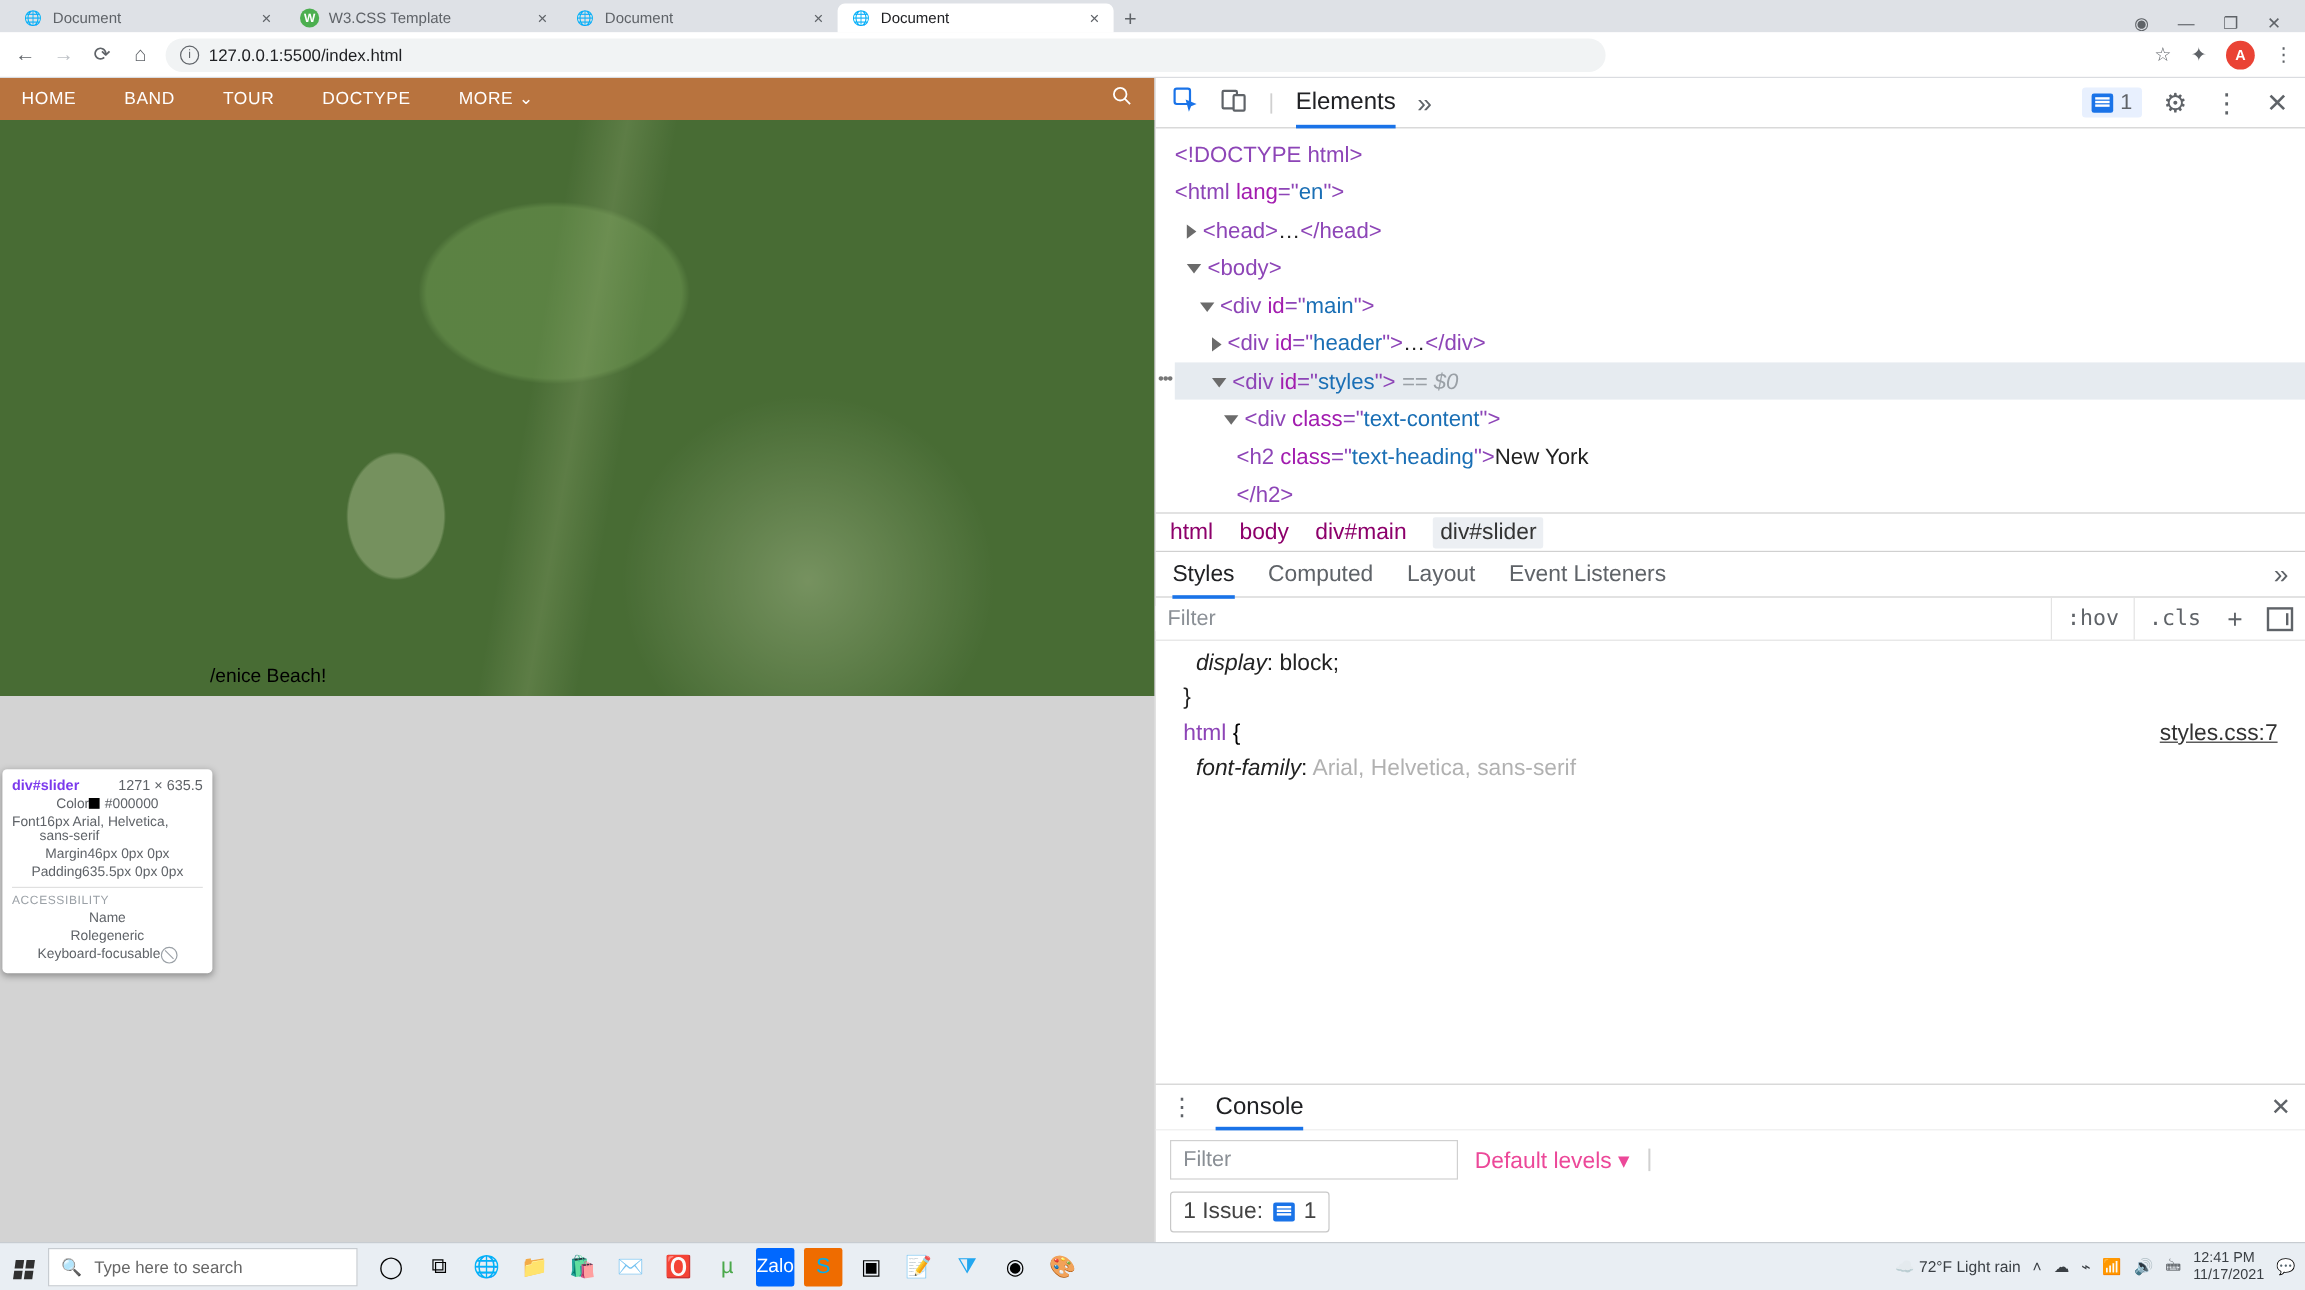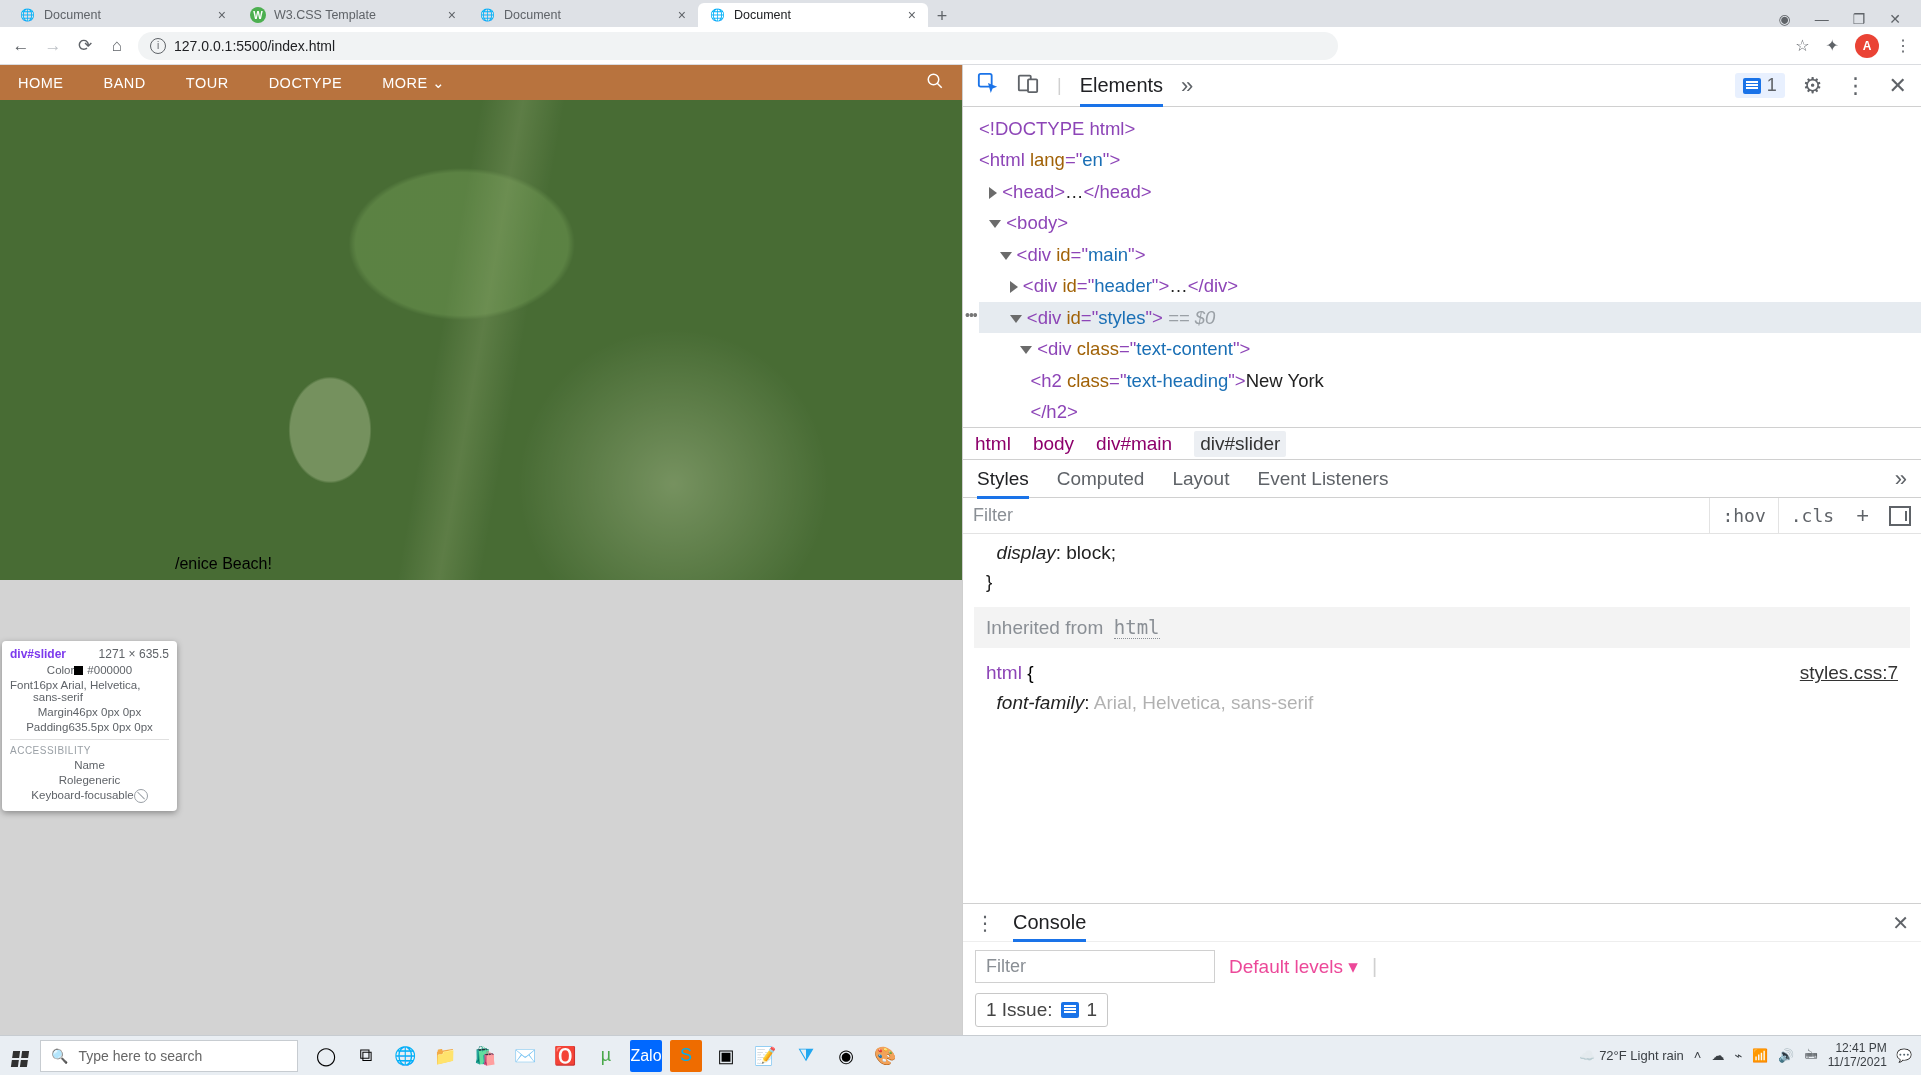--- a/index.html
+++ b/index.html
@@ -61,21 +61,21 @@
 .dt-tabs .t.active::after { content: ""; position: absolute; left: 0; right: 0; bottom: -10px; height: 3px; background: #1a73e8; }
 .dt-tabs .issues { margin-left: auto; background: #e8f0fe; border-radius: 3px; padding: 2px 8px; display: flex; align-items: center; gap: 6px; }
 .issue-icon { width: 18px; height: 16px; background: #1a73e8; border-radius: 2px; position: relative; display: inline-block; }
 .issue-icon::after { content: ""; position: absolute; left: 3px; top: 3px; right: 3px; height: 2px; background: #fff; box-shadow: 0 3px 0 #fff, 0 6px 0 #fff; }
 .dt-tabs .right-icons { display: flex; gap: 22px; font-size: 22px; }
 
 .dt-dom { flex: 0 0 320px; overflow: hidden; font-family: Menlo, Consolas, monospace; font-size: 18.5px; line-height: 1.7; padding: 6px 0 0 16px; }
 .dt-dom .ln { white-space: pre; }
 .tok-punc { color: #8d45b7; }
 .tok-tag { color: #8d45b7; }
-.tok-attr { color: #a16207; }
+.tok-attr { color: #a21caf; }
 .tok-str { color: #1a6fb5; }
 .tok-txt { color: #222; }
 .tri { display: inline-block; width: 0; height: 0; vertical-align: middle; margin-right: 5px; }
 .tri.right { border-top: 6px solid transparent; border-bottom: 6px solid transparent; border-left: 8px solid #6b6b6b; }
 .tri.down { border-left: 6px solid transparent; border-right: 6px solid transparent; border-top: 8px solid #6b6b6b; }
 .dom-sel { background: #e6ebf0; position: relative; }
 .dom-sel::before { content: "•••"; position: absolute; left: -14px; top: 2px; font-size: 14px; color: #777; letter-spacing: -1px; }
 .eq0 { color: #9aa0a6; font-style: italic; }
 
 .dt-crumbs { border-top: 1px solid #d0d0d0; border-bottom: 1px solid #d0d0d0; height: 33px; display: flex; align-items: center; gap: 22px; padding: 0 12px; font-size: 19px; color: #5f6368; }
@@ -117,21 +117,21 @@
 .dt-console-body .levels { font-size: 19px; color: #ec4899; }
 .dt-console-body .issuebtn { margin-top: 10px; border: 1px solid #c8c8c8; border-radius: 3px; padding: 5px 10px; display: inline-flex; align-items: center; gap: 8px; font-size: 19px; color: #444; }
 
 
 .taskbar { position: absolute; bottom: 0; left: 0; right: 0; height: 40px; background: #e9eef3; border-top: 1px solid #c7ccd1; display: flex; align-items: center; }
 .taskbar .start { width: 40px; text-align: center; font-size: 16px; }
 .taskbar .search { display: flex; align-items: center; gap: 10px; background: #fff; height: 32px; width: 258px; border: 1px solid #c7ccd1; padding: 0 10px; color: #666; font-size: 14px; }
 .taskbar .tray { display: flex; align-items: center; gap: 8px; margin-left: 12px; }
 .taskbar .tray .app { width: 32px; height: 32px; display: inline-flex; align-items: center; justify-content: center; font-size: 18px; border-radius: 2px; }
 .taskbar .right { margin-left: auto; display: flex; align-items: center; gap: 10px; padding-right: 8px; color: #3a3f44; font-size: 13px; }
-.taskbar .clock { text-align: right; font-size: 12px; line-height: 1.15; }
+.taskbar .clock { text-align: left; font-size: 12px; line-height: 1.15; }
 .winlogo { display: inline-grid; grid-template-columns: 1fr 1fr; grid-template-rows: 1fr 1fr; gap: 1.5px; width: 16px; height: 16px; transform: skewX(-8deg); }
 .winlogo span { background: #303030; }
 </style>
 </head>
 <body>
 
 <div class="tabbar">
   <div class="tab">
     <span class="favicon">🌐</span>
     <span>Document</span>
@@ -300,21 +300,20 @@
       <input placeholder="Filter" style="">
       <span class="pill">:hov</span>
       <span class="pill">.cls</span>
       <span class="plusbtn">+</span>
       <span class="boxbtn"></span>
     </div>
 
     <div class="dt-styles">
       <div class="prop">&nbsp;&nbsp;<i>display</i>: <span>block</span>;</div>
       <div class="prop">}</div>
-      <div class="inh"><span>Inherited from</span>&nbsp; <span class="kw">html</span></div>
       <div class="ruleline">
         <span><span class="tok-tag">html</span> <span>{</span></span>
         <span class="link">styles.css:7</span>
       </div>
       <div class="prop">&nbsp;&nbsp;<span class="famred"><i>font-family</i></span>: <span style="opacity:.35">Arial, Helvetica, sans-serif</span></div>
     </div>
 
     <div class="dt-console-hdr">
       <span>⋮</span>
       <span class="ct">Console</span>

